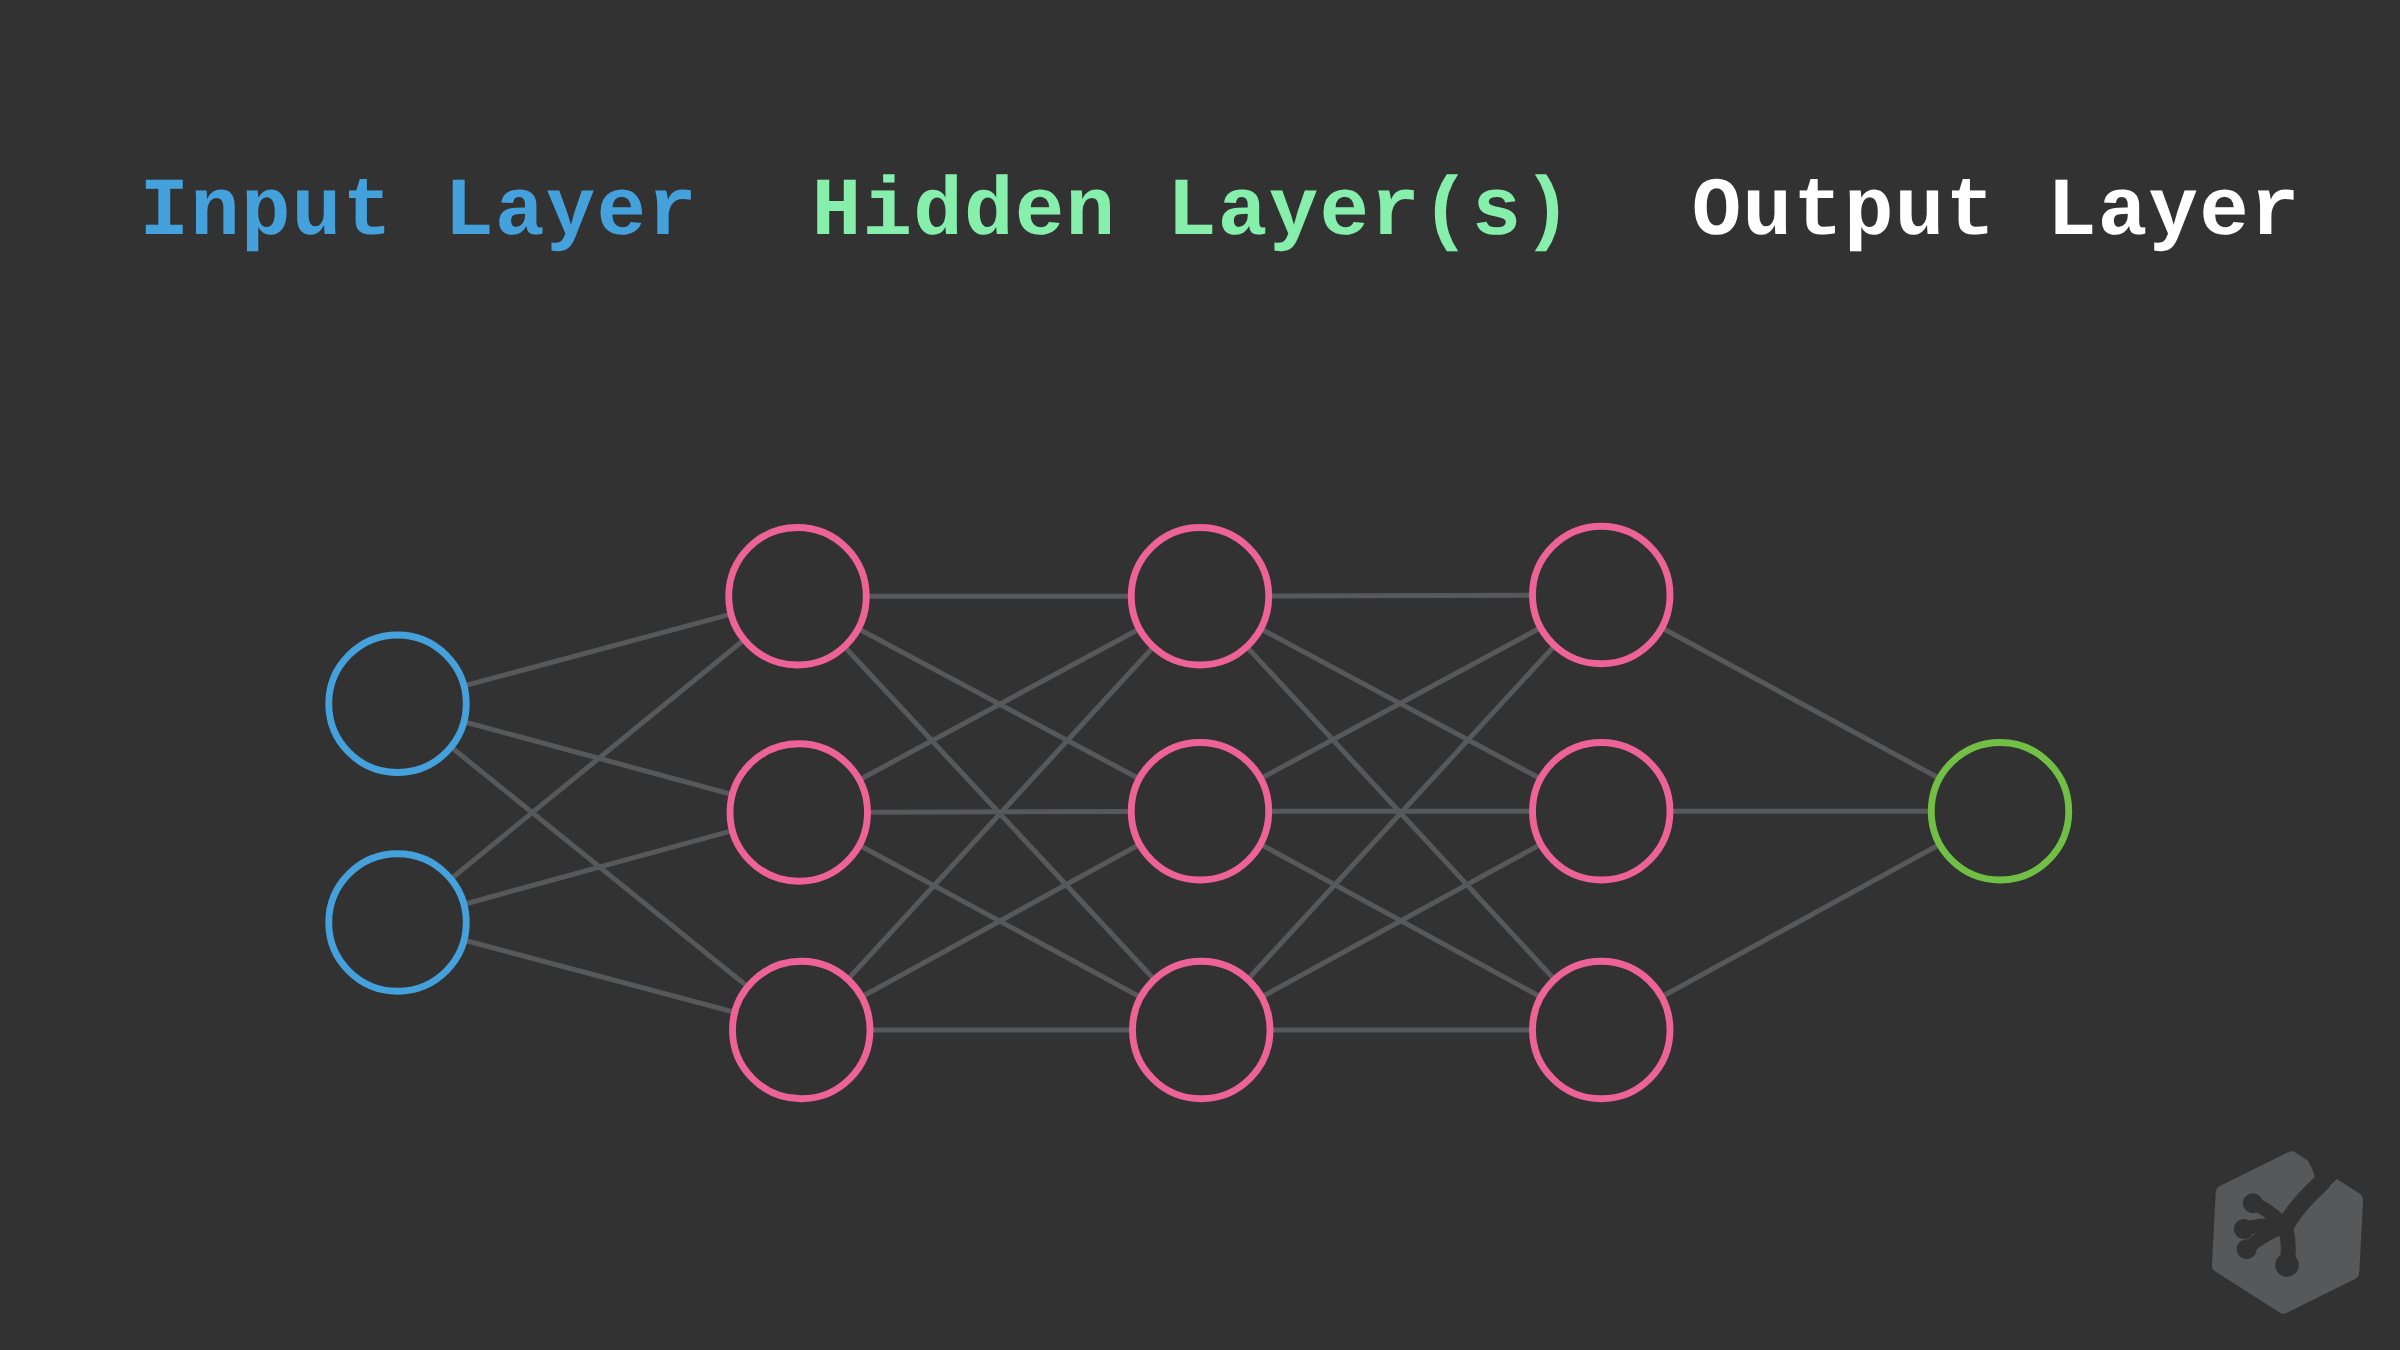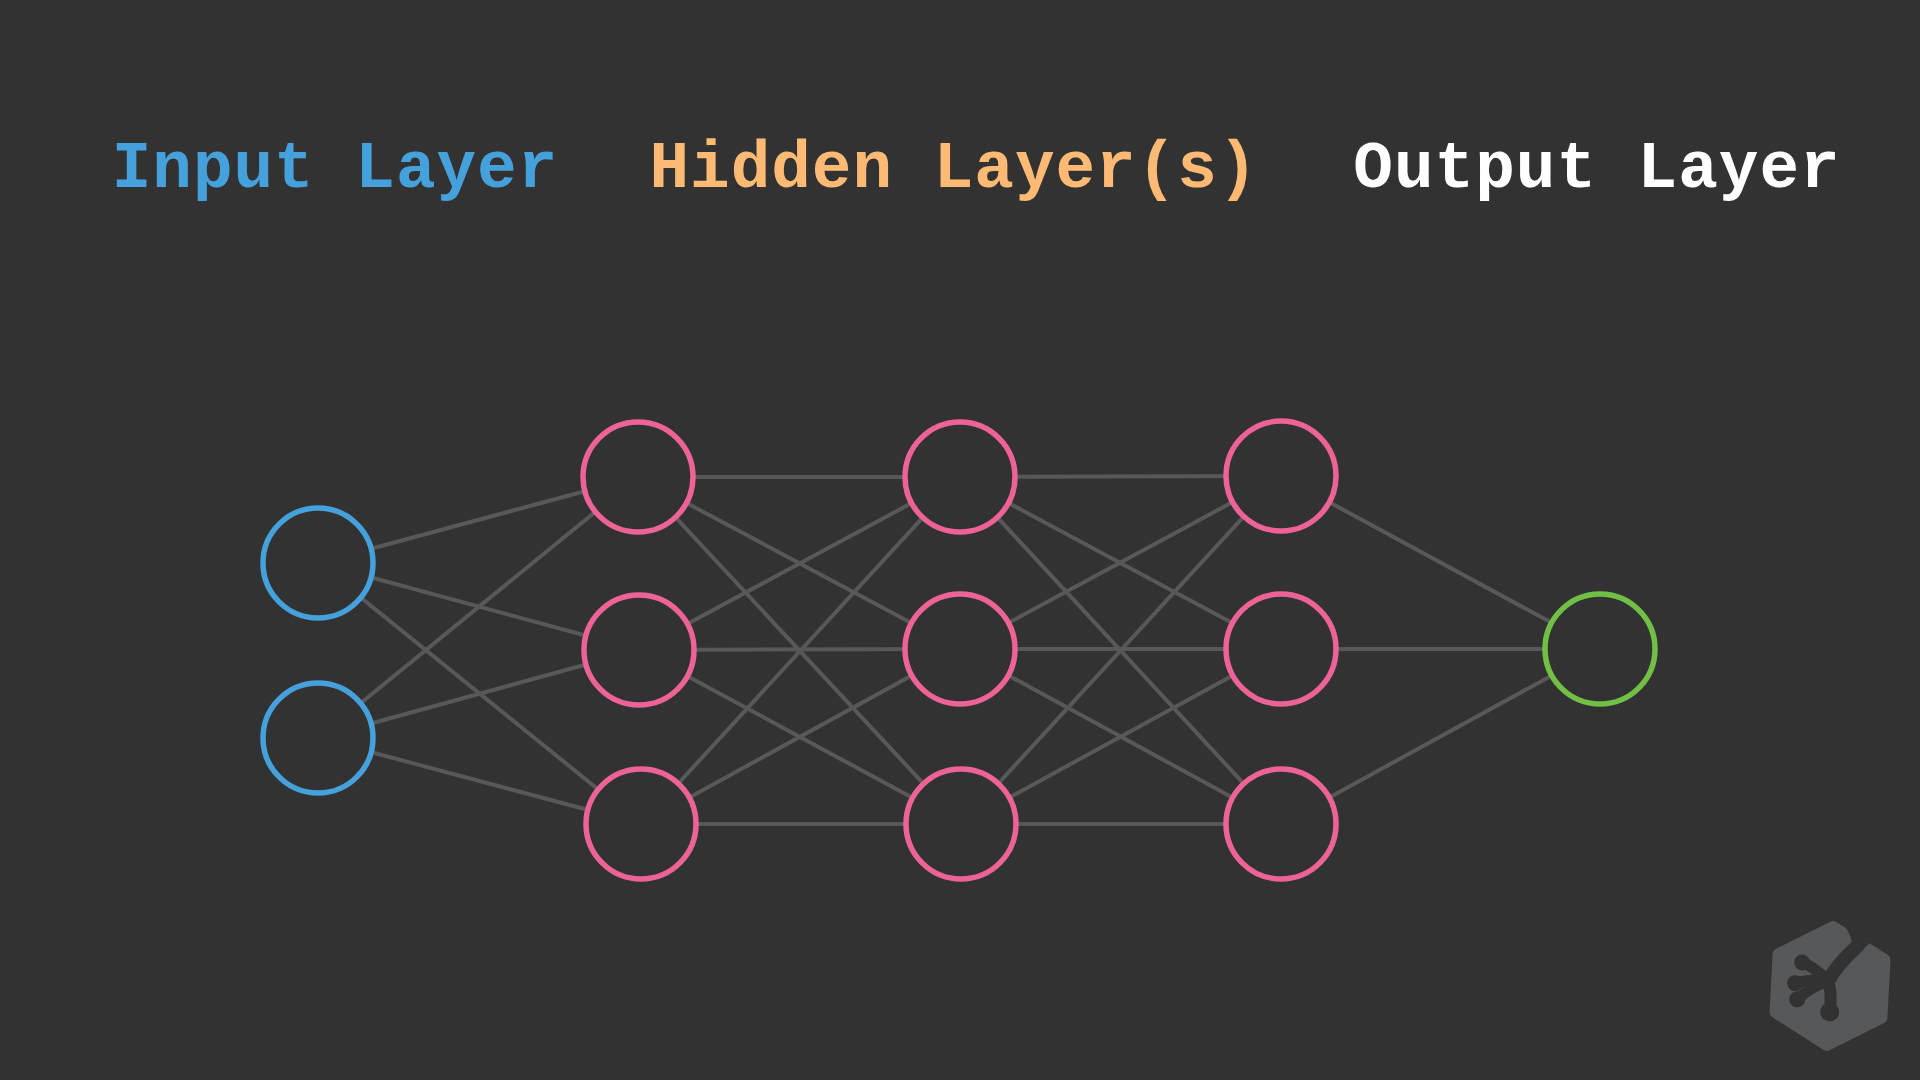--- a/index.html
+++ b/index.html
@@ -44,21 +44,21 @@
     display: block;
   }
 </style>
 </head>
 <body>
 
 <div id="stage" style="background: rgb(50, 50, 50);">
 
   <div>
     <span class="layer-label" style="color: rgb(69, 161, 220); left: 335px;">Input Layer</span>
-    <span class="layer-label" style="color: #fdba74; left: 954px;">Hidden Layer(s)</span>
+    <span class="layer-label" style="color: #86efac; left: 954px;">Hidden Layer(s)</span>
     <span class="layer-label" style="color: #ffffff; left: 1597px;">Output Layer</span>
   </div>
 
   <svg id="network" viewBox="0 0 1920 1080" xmlns="http://www.w3.org/2000/svg">
     <g id="edges">
         <line x1="318" y1="563" x2="638" y2="477" stroke="#57585a" stroke-width="4"></line>
         <line x1="318" y1="563" x2="639" y2="650" stroke="#57585a" stroke-width="4"></line>
         <line x1="318" y1="563" x2="641" y2="824" stroke="#57585a" stroke-width="4"></line>
         <line x1="318" y1="738" x2="638" y2="477" stroke="#57585a" stroke-width="4"></line>
         <line x1="318" y1="738" x2="639" y2="650" stroke="#57585a" stroke-width="4"></line>

